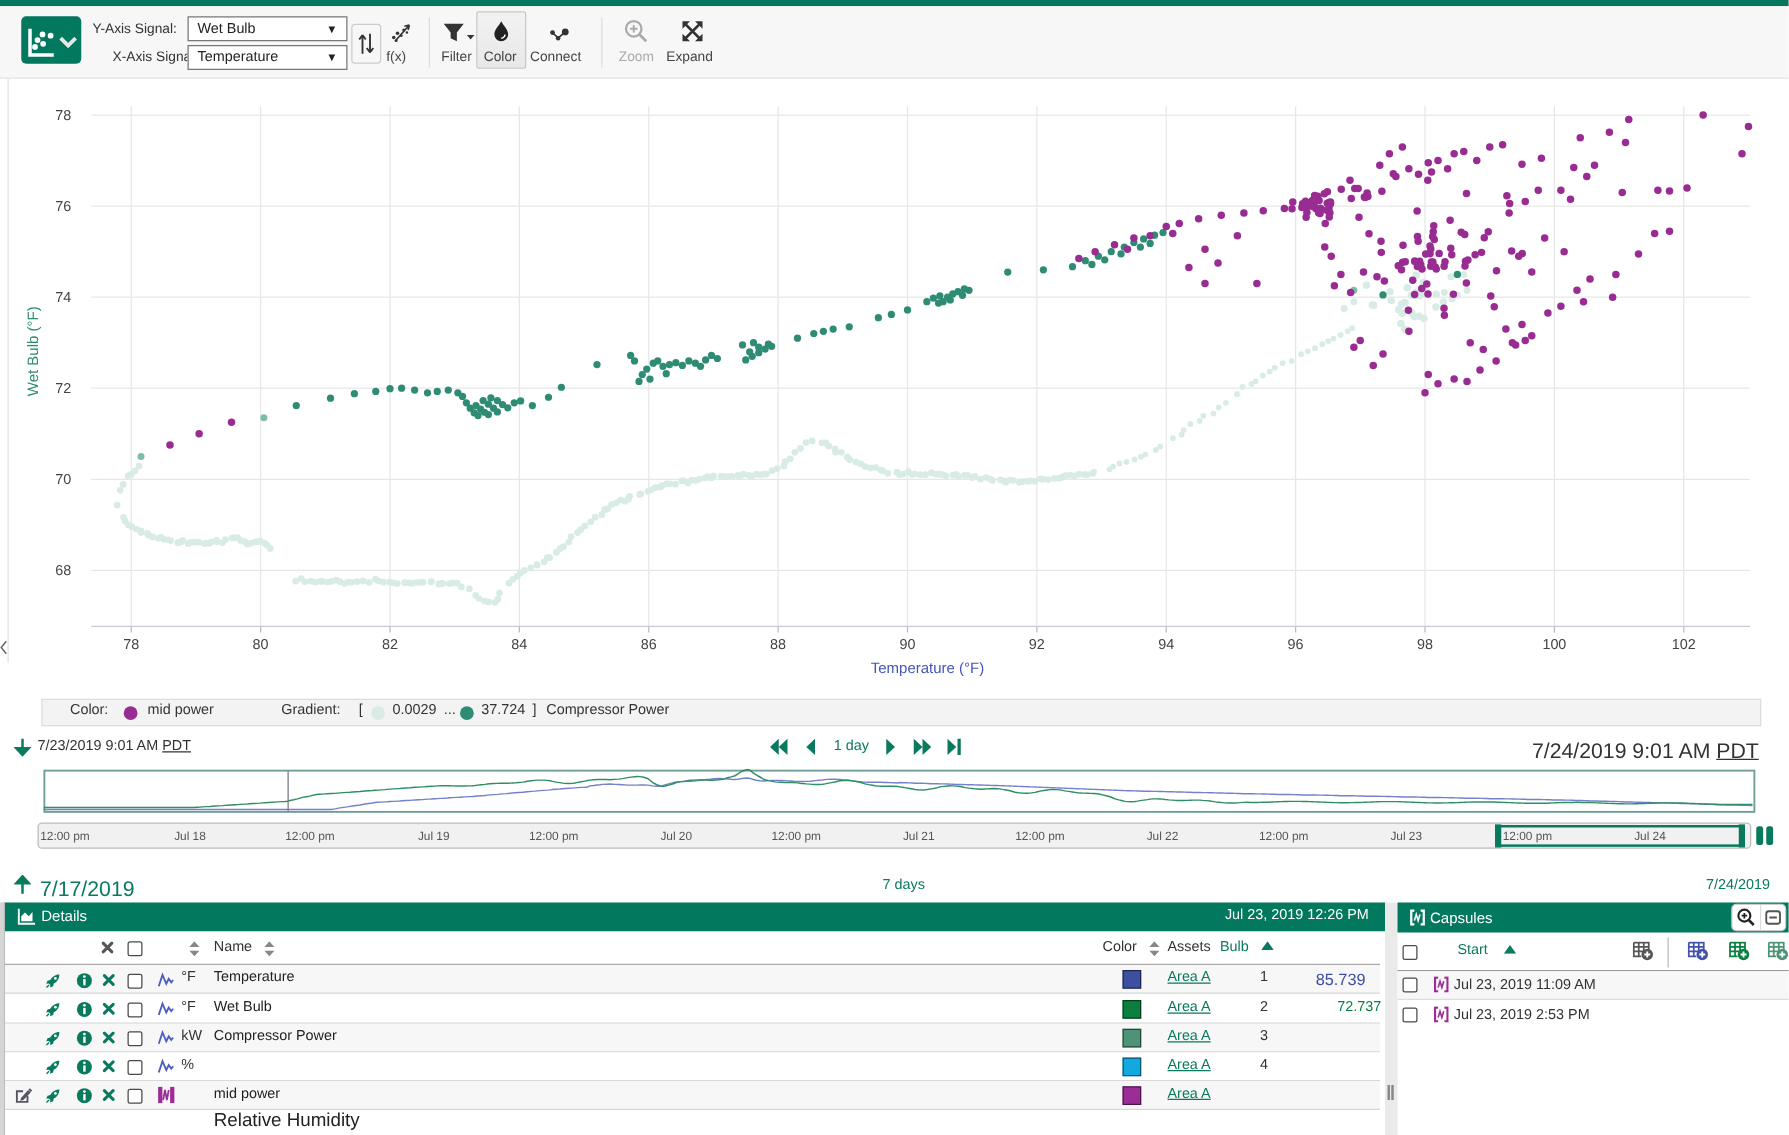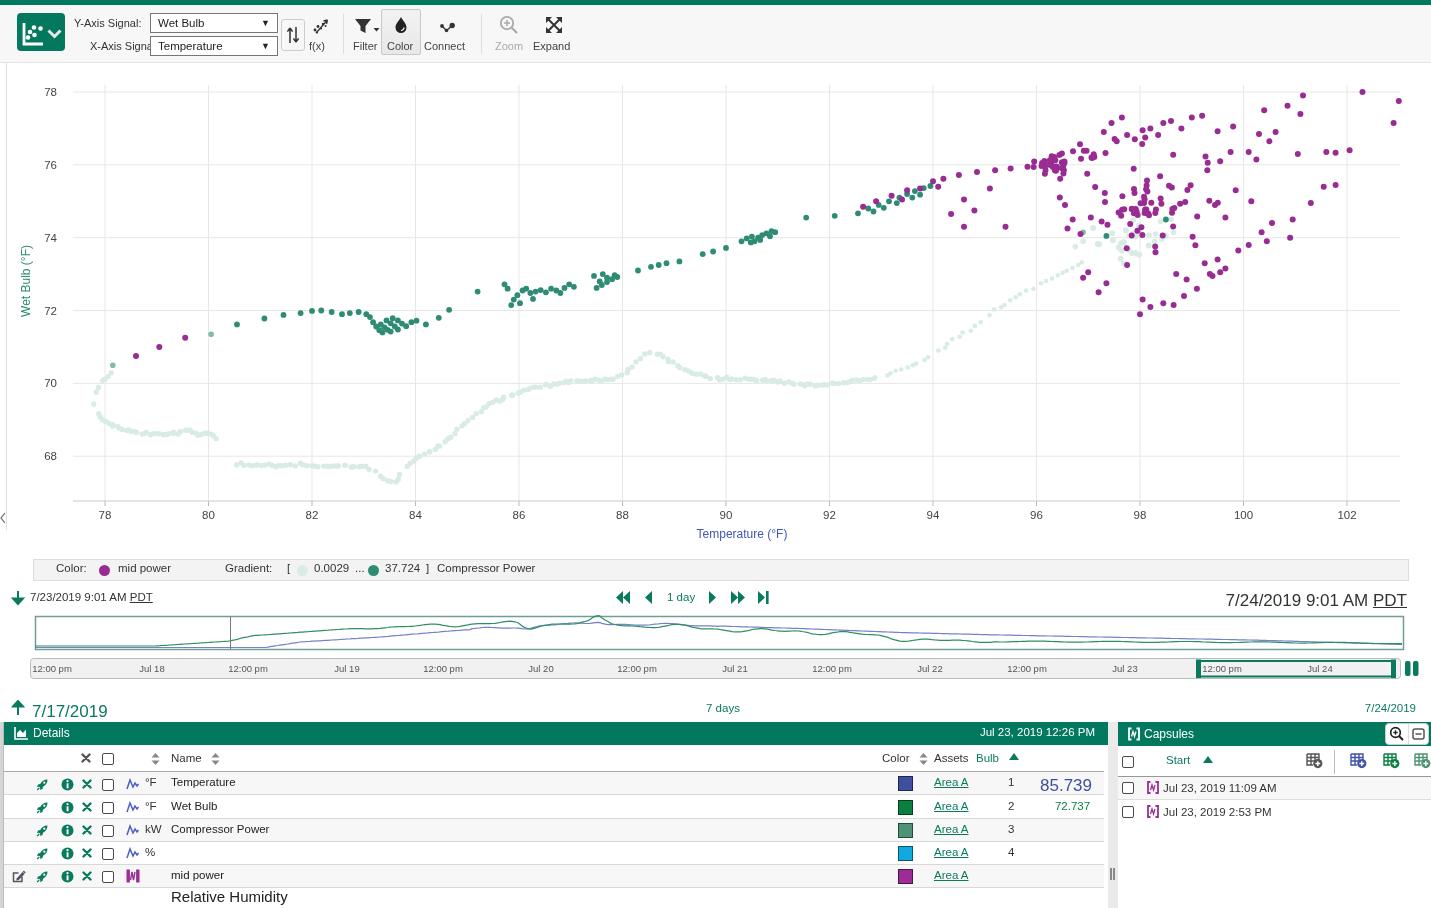--- a/index.html
+++ b/index.html
@@ -867,21 +867,21 @@
   </svg>
 <span class="abs" style="left:102px;top:778.5px;width:12px;height:12px;border:1.4px solid #4a4a4a;border-radius:2px;background:#fff"></span>
 <svg class="abs" style="left:126px;top:777.5px" width="15" height="13" viewBox="0 0 15 13">
 <path d="M1 11 L4 2 L7 9 L9 5 L11 8 L12.5 6" stroke="#4C5FC0" stroke-width="1.5" fill="none"></path>
   </svg>
 <span class="abs" style="left:145px;top:776px;font-size:11.5px;color:#333">°F</span>
 <span class="abs" style="left:171px;top:776px;font-size:11.5px;color:#222">Temperature</span>
 <span class="abs" style="left:898px;top:776px;width:15px;height:15px;background:#3E4FA0;border:1px solid rgba(0,0,0,0.5)"></span>
 <span class="abs bold" style="left:934px;top:776px;font-size:11.5px;color:#0A7A5E;text-decoration:underline">Area A</span>
 <span class="abs" style="left:1008px;top:776px;font-size:11.5px;color:#333">1</span>
-<span class="abs" style="left:1040px;top:776px;width:65px;text-align:left;font-size:17px;color:#3E4FA0">85.739</span>
+<span class="abs" style="left:1040px;top:776px;width:65px;text-align:center;font-size:13px;color:#3E4FA0">85.739</span>
 <div class="abs" style="left:3px;top:796px;width:1101px;height:23px;background:#fff;border-bottom:1px solid #d8d8d8"></div>
 <svg class="abs" style="left:36px;top:800.7px" width="13" height="13" viewBox="0 0 13 13">
 <path d="M11.5 1.5 C8 1.5 5.5 3.5 4.2 6 L2 6.5 L1 9 L3 8.7 L4.3 10 L4 12 L6.5 11 L7 8.8 C9.5 7.5 11.5 5 11.5 1.5 Z" fill="#0A7A5E"></path>
 <circle cx="8.3" cy="4.7" r="1.1" fill="#fff"></circle>
 <path d="M1.2 12 l2 -2" stroke="#0A7A5E" stroke-width="1.2"></path>
   </svg>
 <svg class="abs" style="left:61px;top:800.7px" width="13" height="13" viewBox="0 0 13 13">
 <circle cx="6.5" cy="6.5" r="6" fill="#0A7A5E"></circle>
 <rect x="5.6" y="5.3" width="1.9" height="5" fill="#fff"></rect>
 <circle cx="6.5" cy="3.2" r="1.1" fill="#fff"></circle>
@@ -891,21 +891,21 @@
   </svg>
 <span class="abs" style="left:102px;top:801.7px;width:12px;height:12px;border:1.4px solid #4a4a4a;border-radius:2px;background:#fff"></span>
 <svg class="abs" style="left:126px;top:800.7px" width="15" height="13" viewBox="0 0 15 13">
 <path d="M1 11 L4 2 L7 9 L9 5 L11 8 L12.5 6" stroke="#4C5FC0" stroke-width="1.5" fill="none"></path>
   </svg>
 <span class="abs" style="left:145px;top:800px;font-size:11.5px;color:#333">°F</span>
 <span class="abs" style="left:171px;top:800px;font-size:11.5px;color:#222">Wet Bulb</span>
 <span class="abs" style="left:898px;top:800px;width:15px;height:15px;background:#0A7F3F;border:1px solid rgba(0,0,0,0.5)"></span>
 <span class="abs bold" style="left:934px;top:800px;font-size:11.5px;color:#0A7A5E;text-decoration:underline">Area A</span>
 <span class="abs" style="left:1008px;top:800px;font-size:11.5px;color:#333">2</span>
-<span class="abs" style="left:1040px;top:800px;width:65px;text-align:center;font-size:11.5px;color:#0A7F3F">72.737</span>
+<span class="abs" style="left:1040px;top:800px;width:65px;text-align:right;font-size:11.5px;color:#0A7F3F">72.737</span>
 <div class="abs" style="left:3px;top:819px;width:1101px;height:23px;background:#f7f7f7;border-bottom:1px solid #d8d8d8"></div>
 <svg class="abs" style="left:36px;top:823.9px" width="13" height="13" viewBox="0 0 13 13">
 <path d="M11.5 1.5 C8 1.5 5.5 3.5 4.2 6 L2 6.5 L1 9 L3 8.7 L4.3 10 L4 12 L6.5 11 L7 8.8 C9.5 7.5 11.5 5 11.5 1.5 Z" fill="#0A7A5E"></path>
 <circle cx="8.3" cy="4.7" r="1.1" fill="#fff"></circle>
 <path d="M1.2 12 l2 -2" stroke="#0A7A5E" stroke-width="1.2"></path>
   </svg>
 <svg class="abs" style="left:61px;top:823.9px" width="13" height="13" viewBox="0 0 13 13">
 <circle cx="6.5" cy="6.5" r="6" fill="#0A7A5E"></circle>
 <rect x="5.6" y="5.3" width="1.9" height="5" fill="#fff"></rect>
 <circle cx="6.5" cy="3.2" r="1.1" fill="#fff"></circle>

